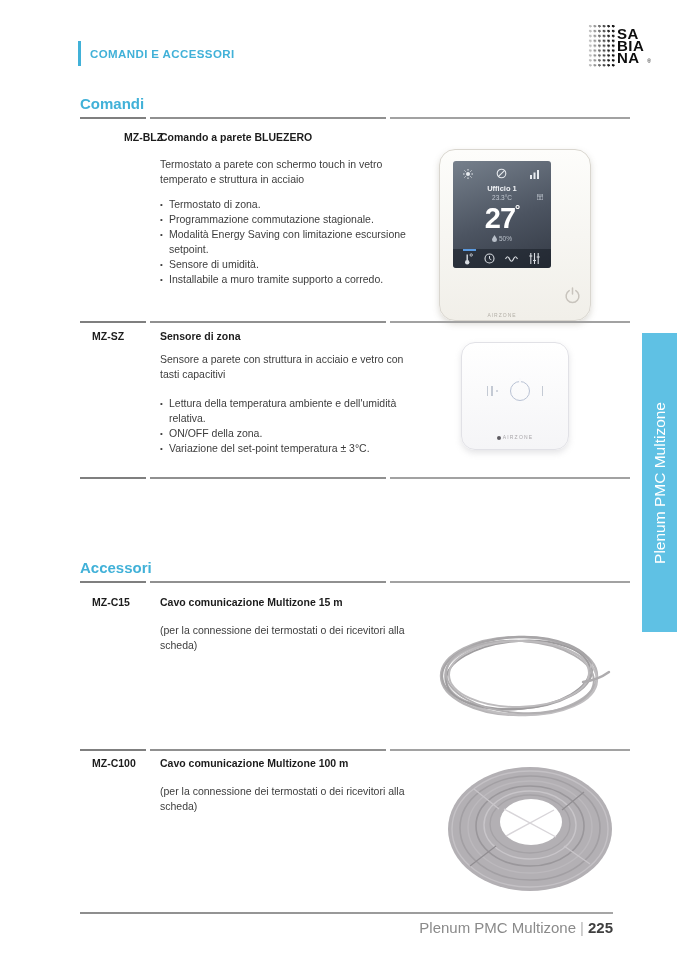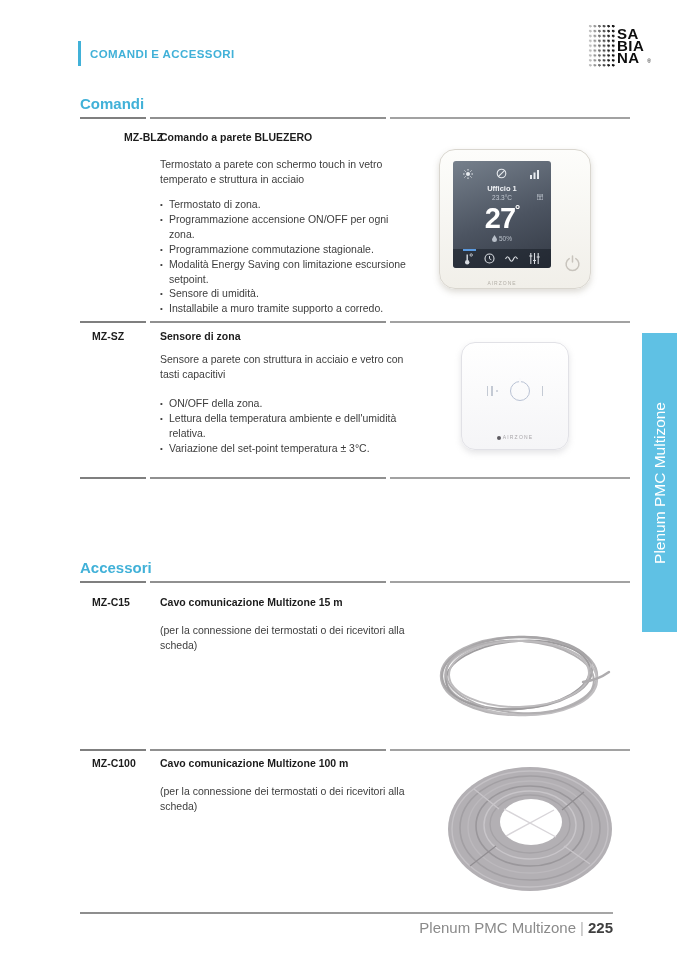--- a/index.html
+++ b/index.html
@@ -31,21 +31,21 @@
   .rule .s2 { width:236px; background:#909090; }
   .rule .s3 { width:240px; background:#a2a2a2; }
   
   .code { position:absolute; left:92px; font-size:10.5px; font-weight:bold; color:#1c1c1c; }
   .pname { position:absolute; left:160px; font-size:10.5px; font-weight:bold; color:#1c1c1c; }
   .pdesc { position:absolute; left:160px; width:252px; font-size:10.5px; line-height:1.42; color:#3d3d3d; }
   .bullets { position:absolute; left:160px; width:256px; list-style:none; }
   .bullets li { position:relative; padding-left:9px; font-size:10.5px; line-height:1.42; color:#3d3d3d; }
   .bullets li::before { content:"•"; position:absolute; left:0; top:0; font-size:8px; line-height:15px; color:#3d3d3d; }
   
-  .thermo { position:absolute; left:439px; top:149px; width:152px; height:140px;
+  .thermo { position:absolute; left:439px; top:149px; width:152px; height:172px;
     background:linear-gradient(#fdfdfb,#f1efe9); border:1px solid #d9d6cf; border-radius:16px;
     box-shadow:0 3px 6px rgba(120,110,90,.25); }
   .thermo-screen { position:absolute; left:13px; top:11px; width:98px; height:107px; border-radius:3px;
     background:linear-gradient(160deg,#76808c 0%, #4c5461 55%, #343a45 100%); overflow:hidden; }
   .scr-top { display:flex; justify-content:space-between; align-items:center; padding:7px 10px 0 10px; }
   .scr-zone { text-align:center; color:#f0f2f5; font-size:7.5px; margin-top:5px; font-weight:bold; }
   .scr-amb { text-align:center; color:#c3c9d2; font-size:6.5px; margin-top:1px; position:relative; }
   .scr-grid { position:absolute; right:8px; top:0; }
   .scr-big { text-align:center; color:#ffffff; font-size:29px; font-weight:bold; line-height:1; margin-top:2px; letter-spacing:-1px; }
   .scr-big sup { font-size:13px; vertical-align:14px; }
@@ -108,21 +108,20 @@
       <span class="s2"></span>
       <span class="g"></span>
       <span class="s3"></span>
   </div>
 
   <div class="code" style="top:131px;margin-left:32px;">MZ-BLZ</div>
   <div class="pname" style="top:131px;">Comando a parete BLUEZERO</div>
   <div class="pdesc" style="top:157px;">Termostato a parete con schermo touch in vetro temperato e struttura in acciaio</div>
   <ul class="bullets" style="top:197px;">
     <li>Termostato di zona.</li>
-    <li>Programmazione accensione ON/OFF per ogni zona.</li>
     <li>Programmazione commutazione stagionale.</li>
     <li>Modalità Energy Saving con limitazione escursione setpoint.</li>
     <li>Sensore di umidità.</li>
     <li>Installabile a muro tramite supporto a corredo.</li>
   </ul>
 
   <div class="thermo">
     <div class="thermo-screen">
       <div class="scr-top">
         <svg width="10" height="10" viewBox="0 0 10 10">
@@ -202,22 +201,22 @@
       <span class="g"></span>
       <span class="s2"></span>
       <span class="g"></span>
       <span class="s3"></span>
   </div>
 
   <div class="code" style="top:330px;">MZ-SZ</div>
   <div class="pname" style="top:330px;">Sensore di zona</div>
   <div class="pdesc" style="top:352px;">Sensore a parete con struttura in acciaio e vetro con tasti capacitivi</div>
   <ul class="bullets" style="top:396px;">
+    <li>Lettura della temperatura ambiente e dell'umidità relativa.</li>
     <li>ON/OFF della zona.</li>
-    <li>Lettura della temperatura ambiente e dell'umidità relativa.</li>
     <li>Variazione del set-point temperatura ± 3°C.</li>
   </ul>
 
   <div class="sensor">
     <div class="marks">
       <span style="display:flex; gap:3px; align-items:center;">
         <span class="sbar"></span>
         <span class="sbar"></span>
         <span class="sdot"></span>
       </span>

